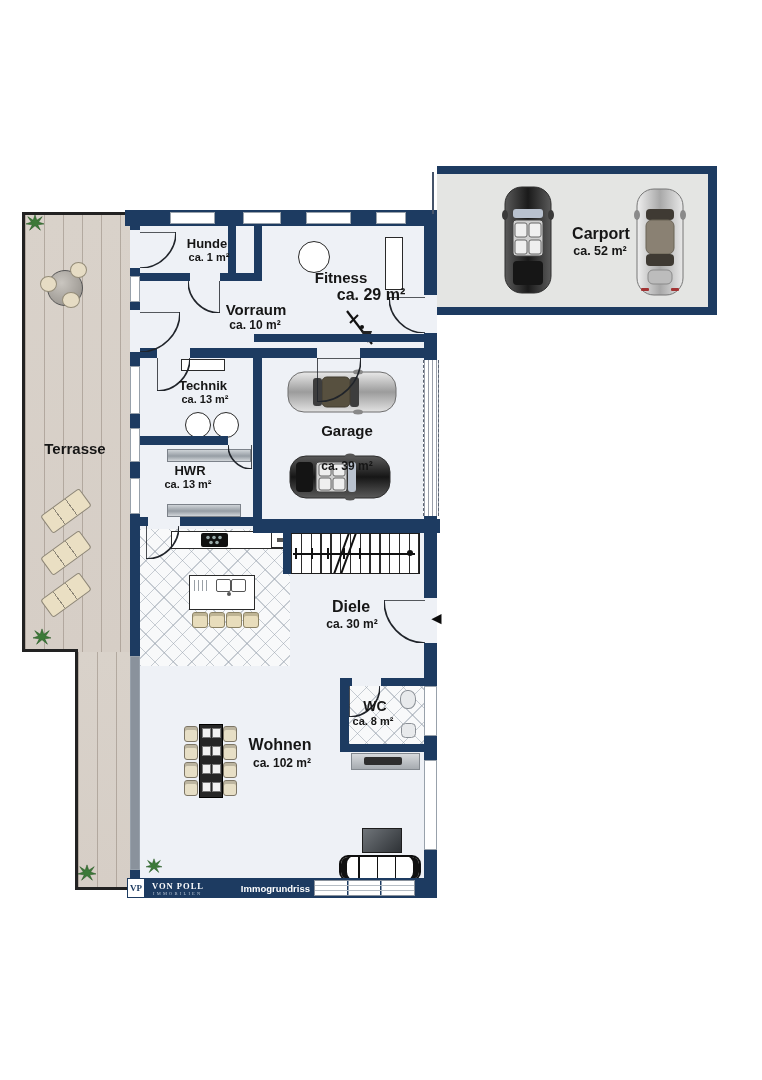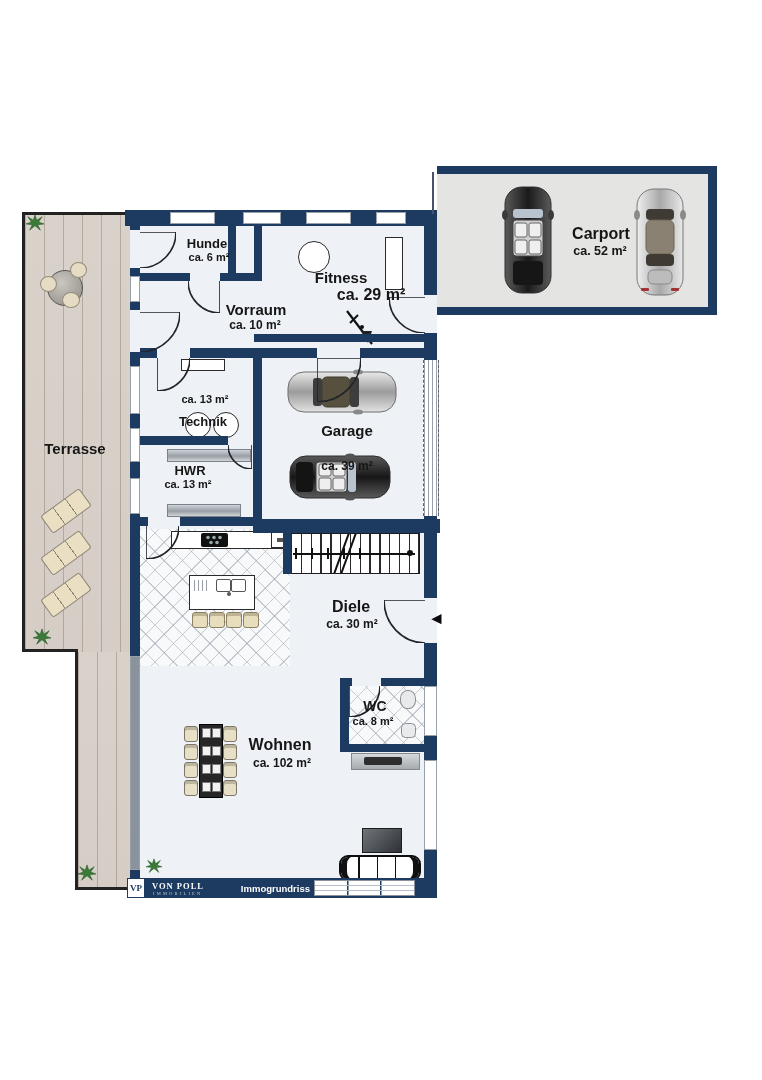--- a/index.html
+++ b/index.html
@@ -266,26 +266,26 @@
     </svg>
   <svg class="door" style="left:384px;top:600px;" width="41" height="43" viewBox="0 0 41 43">
       <path d="M41,0 L0,0 M0,0 A41,43 0 0 0 41,43"></path>
     </svg>
   <svg class="door" style="left:349px;top:686px;" width="31" height="31" viewBox="0 0 31 31">
       <path d="M0,0 L0,31 M0,31 A31,31 0 0 0 31,0"></path>
     </svg>
   <div class="abs" style="left:428px;top:610px;font-size:17px;color:#0b0b0b;line-height:1;">◄</div>
 
   <div class="lbl" style="left:207px;top:237px;font-size:13px;">Hunde</div>
-  <div class="lbl" style="left:209px;top:252px;font-size:11px;">ca. 6 m²</div>
+  <div class="lbl" style="left:209px;top:252px;font-size:11px;">ca. 1 m²</div>
   <div class="lbl" style="left:341px;top:270px;font-size:15px;">Fitness</div>
   <div class="lbl" style="left:343px;top:287px;font-size:16px;margin-left:28px;">ca. 29 m²</div>
   <div class="lbl" style="left:256px;top:302px;font-size:15px;">Vorraum</div>
   <div class="lbl" style="left:255px;top:319px;font-size:12px;text-align:center;">ca. 10 m²</div>
-  <div class="lbl" style="left:203px;top:379px;font-size:13px;margin-top:36px;">Technik</div>
+  <div class="lbl" style="left:203px;top:379px;font-size:13px;">Technik</div>
   <div class="lbl" style="left:205px;top:394px;font-size:11px;">ca. 13 m²</div>
   <div class="lbl" style="left:190px;top:464px;font-size:13px;">HWR</div>
   <div class="lbl" style="left:188px;top:479px;font-size:11px;">ca. 13 m²</div>
   <div class="lbl" style="left:347px;top:423px;font-size:15px;">Garage</div>
   <div class="lbl" style="left:347px;top:440px;font-size:12px;margin-top:20px;">ca. 39 m²</div>
   <div class="lbl" style="left:75px;top:441px;font-size:15px;">Terrasse</div>
   <div class="lbl" style="left:351px;top:599px;font-size:16px;">Diele</div>
   <div class="lbl" style="left:352px;top:618px;font-size:12px;">ca. 30 m²</div>
   <div class="lbl" style="left:280px;top:737px;font-size:16px;">Wohnen</div>
   <div class="lbl" style="left:282px;top:757px;font-size:12px;">ca. 102 m²</div>

